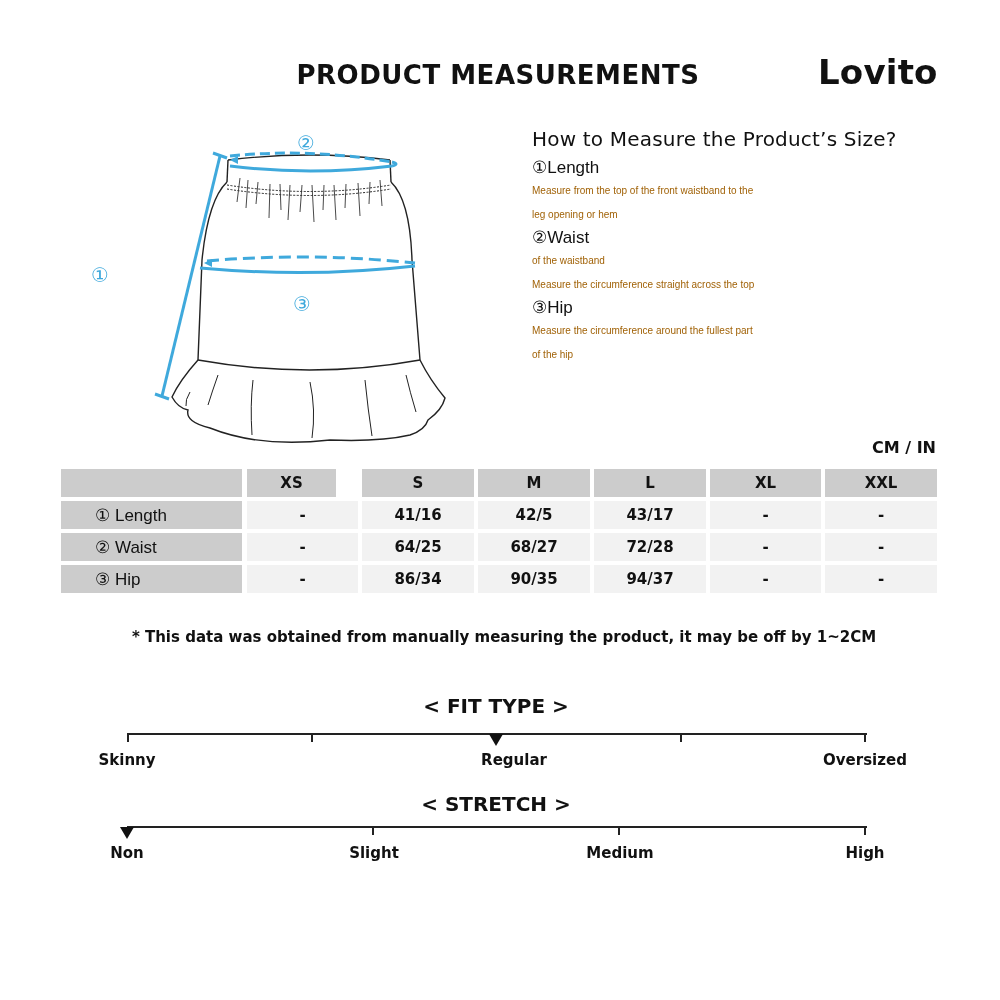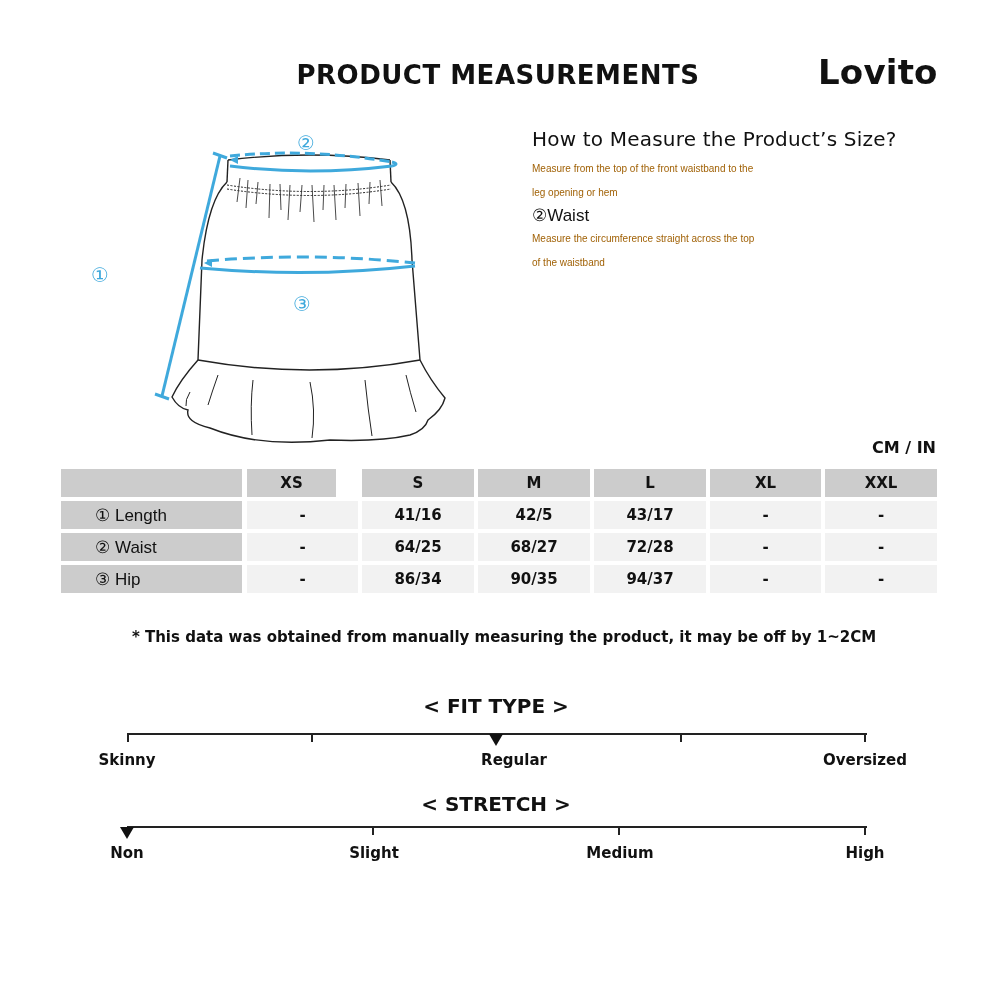--- a/index.html
+++ b/index.html
@@ -107,27 +107,33 @@
     </g>
   </svg>
   <span class="abs circ-blue" style="left:11px; top:133px;">①</span>
   <span class="abs circ-blue" style="left:217px; top:1px;">②</span>
   <span class="abs circ-blue" style="left:213px; top:162px;">③</span>
 </div>
 
 <div class="abs howto">
   <h2>How to Measure the Product’s Size?</h2>
   <div>
+    <div class="item-title">①Length</div>
     <div class="item-desc">Measure from the top of the front waistband to the</div>
     <div class="item-desc">leg opening or hem</div>
   </div>
   <div>
     <div class="item-title">②Waist</div>
+    <div class="item-desc">of the waistband</div>
     <div class="item-desc">Measure the circumference straight across the top</div>
-    <div class="item-desc">of the waistband</div>
+  </div>
+  <div>
+    <div class="item-title">③Hip</div>
+    <div class="item-desc">Measure the circumference around the fullest part</div>
+    <div class="item-desc">of the hip</div>
   </div>
 </div>
 
 <div class="abs unit">CM / IN</div>
 
 <div>
 
   <div class="cell hdr" style="left:61px; top:469px; width:181px;"></div>
   <div class="cell hdr" style="left:247px; top:469px; width:89px;">XS</div>
   <div class="cell hdr" style="left:362px; top:469px; width:112px;">S</div>

